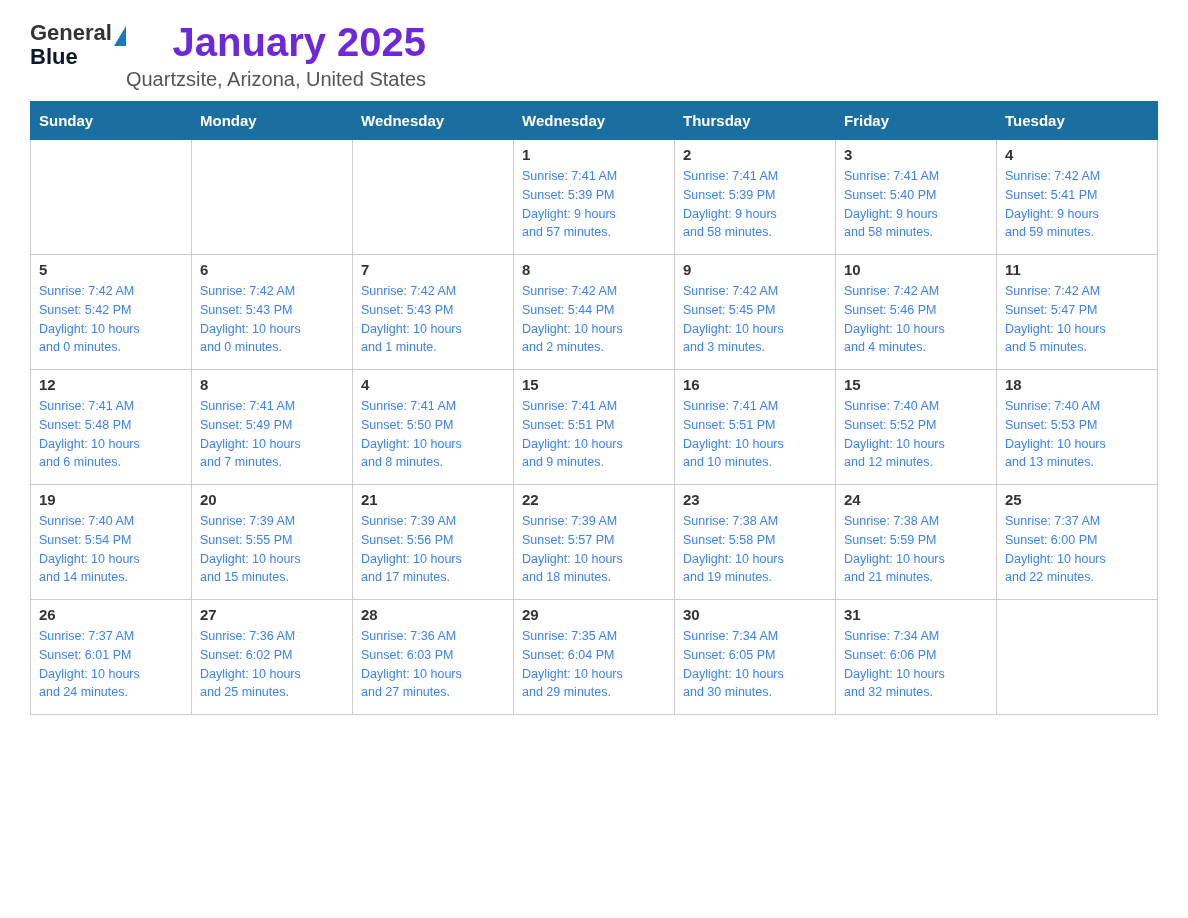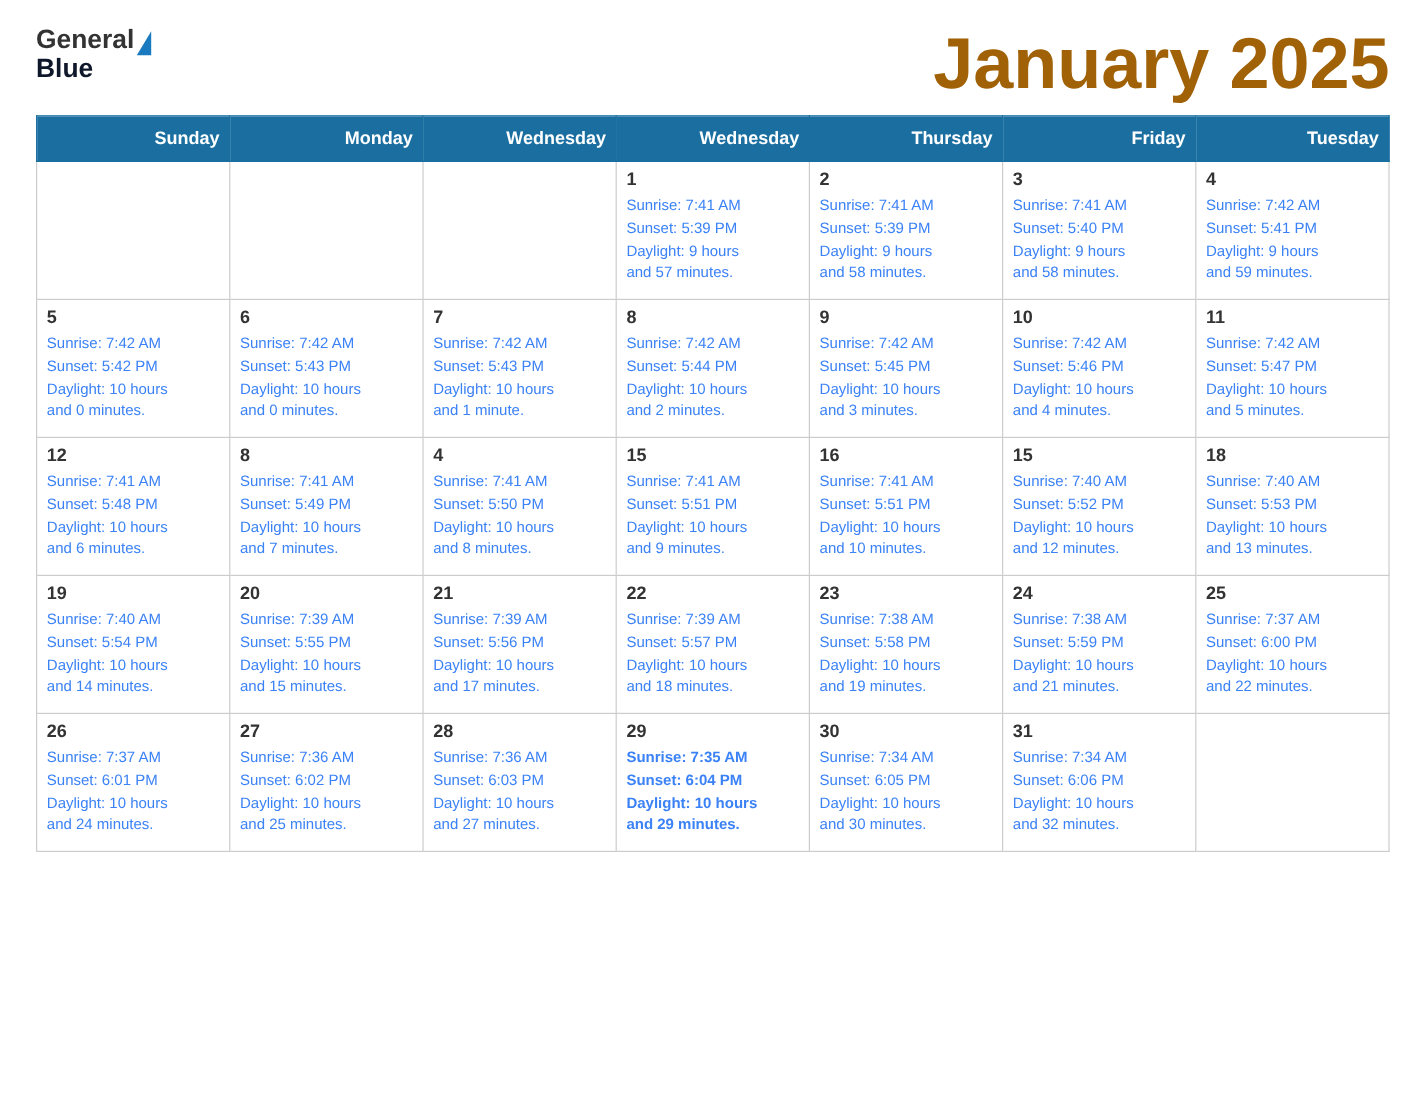--- a/index.html
+++ b/index.html
@@ -6,21 +6,20 @@
     body {
       font-family: Arial, sans-serif;
       background: #fff;
       color: #333;
       width: 1188px;
       min-height: 918px;
       padding: 20px 30px;
     }
     .header {
       display: flex;
-      justify-content: space-between;
       align-items: flex-start;
       margin-bottom: 10px;
     }
     .logo {
       display: flex;
       align-items: center;
       gap: 0px;
     }
     .logo-text-general {
       font-size: 22px;
@@ -40,42 +39,42 @@
       font-size: 22px;
       font-weight: bold;
       color: #0f172a;
       display: block;
       margin-top: -2px;
     }
     .title-block {
       text-align: right;
     }
     .month-title {
-      font-size: 60px;
-      font-weight: bold;
-      color: #a16207;
+      font-size: 40px;
+      font-weight: bold;
+      color: #6d28d9;
       line-height: 1.1;
     }
     .location-subtitle {
       font-size: 20px;
       color: #555;
       margin-top: 4px;
     }
     table {
       width: 100%;
       border-collapse: collapse;
       table-layout: fixed;
     }
     thead tr th {
       background-color: #1a6fa0;
       color: #fff;
       padding: 10px 8px;
       font-size: 15px;
       font-weight: bold;
-      text-align: right;
+      text-align: left;
       border: 1px solid #1a6fa0;
     }
     tbody tr td {
       vertical-align: top;
       padding: 6px 8px;
       border: 1px solid #ccc;
       font-size: 13px;
       height: 115px;
       color: #333;
     }
@@ -105,20 +104,21 @@
 
 <div class="header">
   <div class="logo">
     <div>
       <span class="logo-text-general">General</span><span class="logo-triangle"></span>
       <span class="logo-blue">Blue</span>
     </div>
   </div>
   <div class="title-block">
     <div class="month-title">January 2025</div>
+    <div class="location-subtitle">Quartzsite, Arizona, United States</div>
   </div>
 </div>
 
 <table>
   <thead>
     <tr>
       <th>Sunday</th>
       <th>Monday</th>
       <th>Wednesday</th>
       <th>Wednesday</th>
@@ -331,21 +331,21 @@
         </td>
         <td>
           <span class="day-number">28</span>
           <div class="day-info" style="white-space: pre-line;">Sunrise: 7:36 AM
 Sunset: 6:03 PM
 Daylight: 10 hours
 and 27 minutes.</div>
         </td>
         <td>
           <span class="day-number">29</span>
-          <div class="day-info" style="white-space: pre-line; font-weight: bold;">Sunrise: 7:35 AM
+          <div class="day-info" style="white-space: pre-line;">Sunrise: 7:35 AM
 Sunset: 6:04 PM
 Daylight: 10 hours
 and 29 minutes.</div>
         </td>
         <td>
           <span class="day-number">30</span>
           <div class="day-info" style="white-space: pre-line;">Sunrise: 7:34 AM
 Sunset: 6:05 PM
 Daylight: 10 hours
 and 30 minutes.</div>

